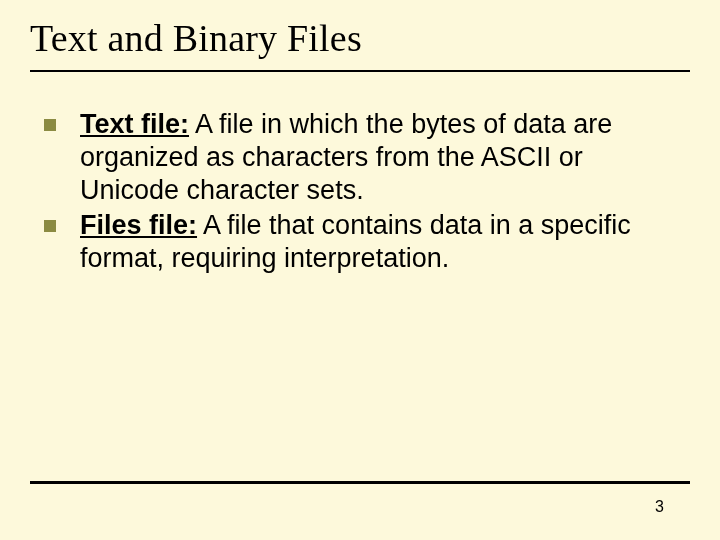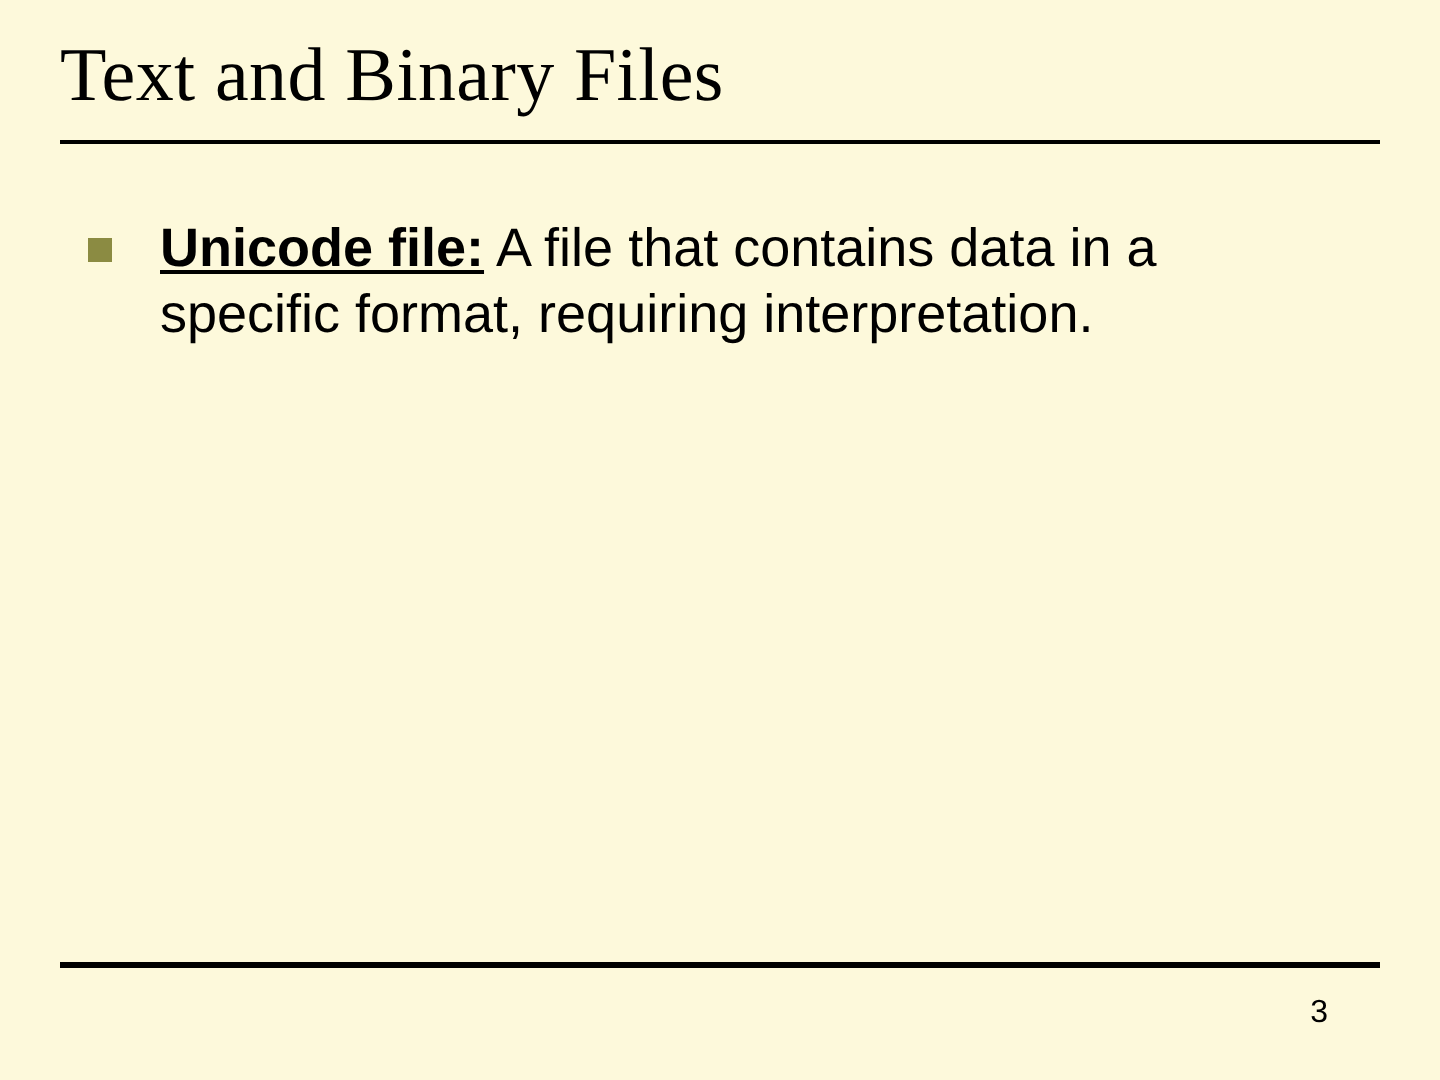--- a/index.html
+++ b/index.html
@@ -85,25 +85,31 @@
 </head>
 <body>
 
 <div class="slide">
 
   <div class="title">Text and Binary Files</div>
   <div class="title-rule"></div>
 
   <div class="body">
 
+    <div class="item">
+      <div class="bullet"></div>
+      <div class="item-text">
+        <span class="term">Text file:</span><span>   A file in which the bytes of data are organized as characters from the ASCII or Unicode character sets.</span>
+      </div>
+    </div>
 
     <div class="item">
       <div class="bullet"></div>
       <div class="item-text">
-        <span class="term">Unicode file:</span><span>  A file that contains data in a specific format, requiring interpretation.</span>
+        <span class="term">Files file:</span><span>  A file that contains data in a specific format, requiring interpretation.</span>
       </div>
     </div>
 
   </div>
 
   <div class="bottom-rule"></div>
   <div class="page-num">3</div>
 
 </div>
 

